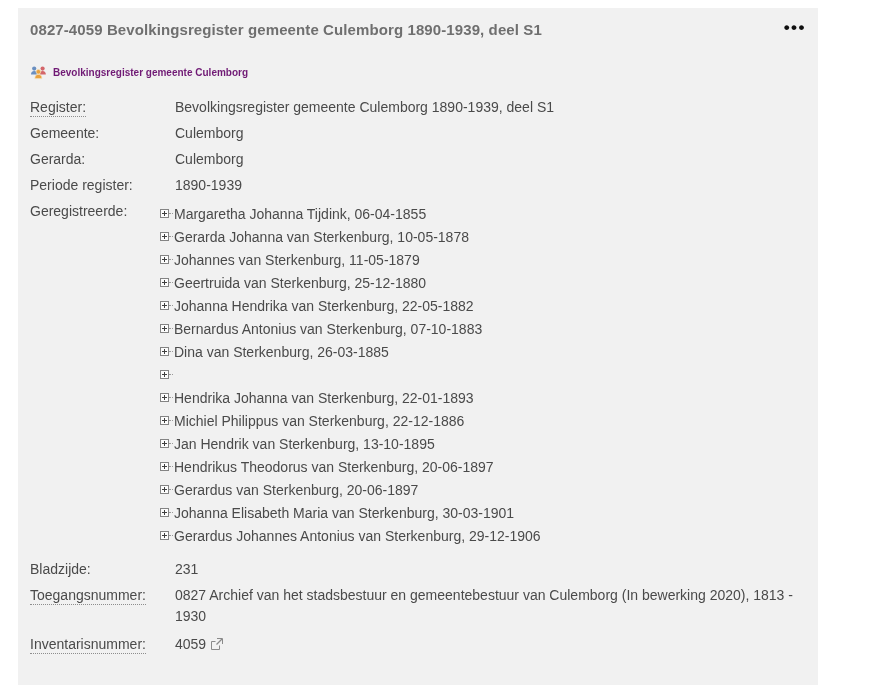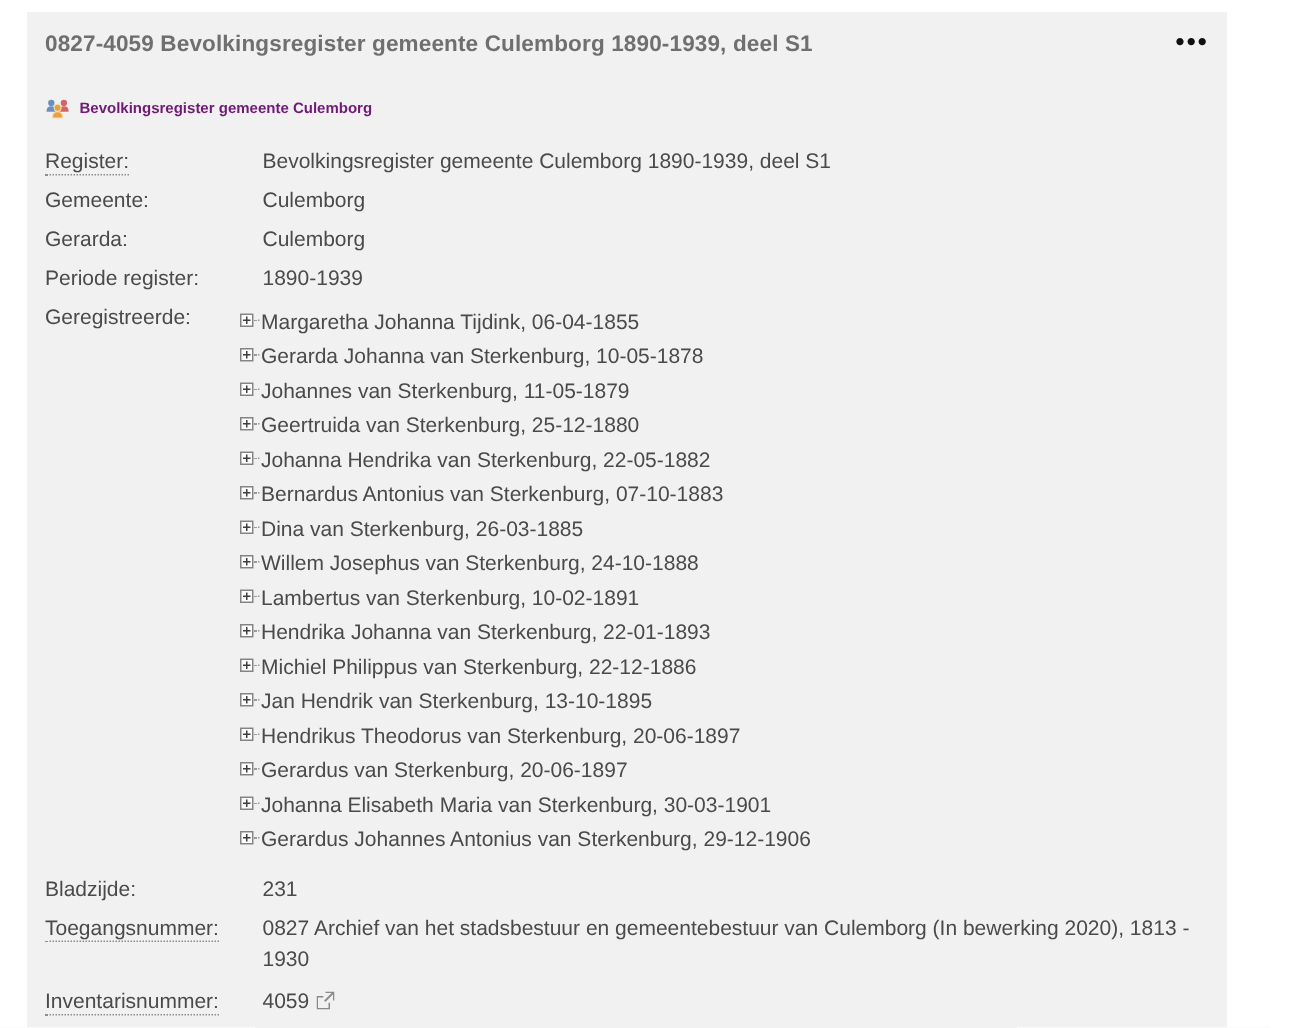--- a/index.html
+++ b/index.html
@@ -145,28 +145,22 @@
 
             <li>
               <span class="expander"></span>
               <span class="tree-tail"></span>
               <span>Dina van Sterkenburg, 26-03-1885</span>
             </li>
 
             <li>
               <span class="expander"></span>
               <span class="tree-tail"></span>
-              <span>Willem Josephus van Sterkenburg, 24-10-1888</span>
-            </li>
-
-            <li>
-              <span class="expander"></span>
-              <span class="tree-tail"></span>
-              <span>Lambertus van Sterkenburg, 10-02-1891</span>
-            </li>
+            </li>
+
 
             <li>
               <span class="expander"></span>
               <span class="tree-tail"></span>
               <span>Hendrika Johanna van Sterkenburg, 22-01-1893</span>
             </li>
 
             <li>
               <span class="expander"></span>
               <span class="tree-tail"></span>

